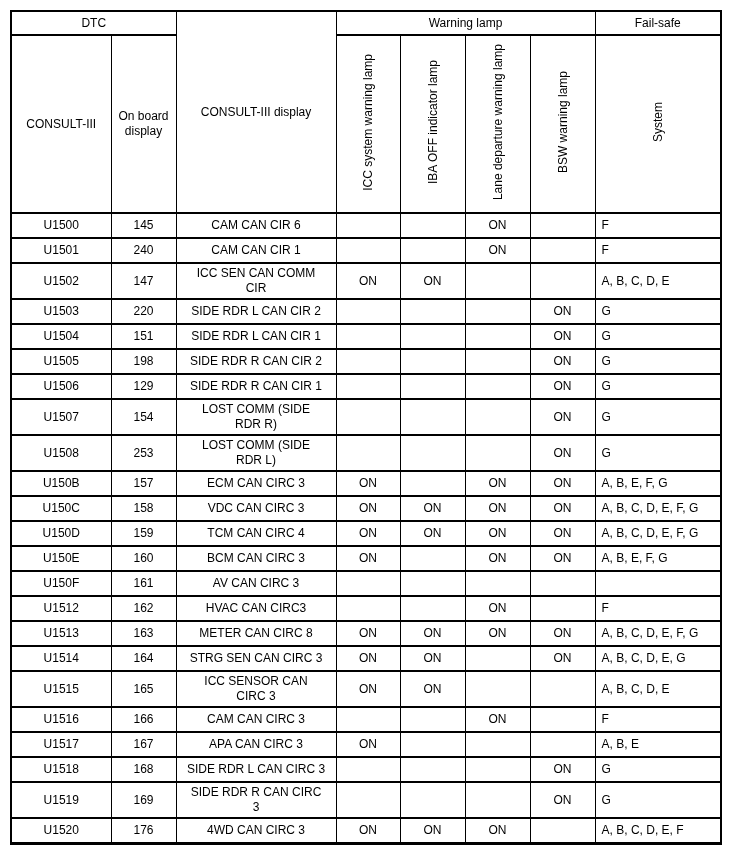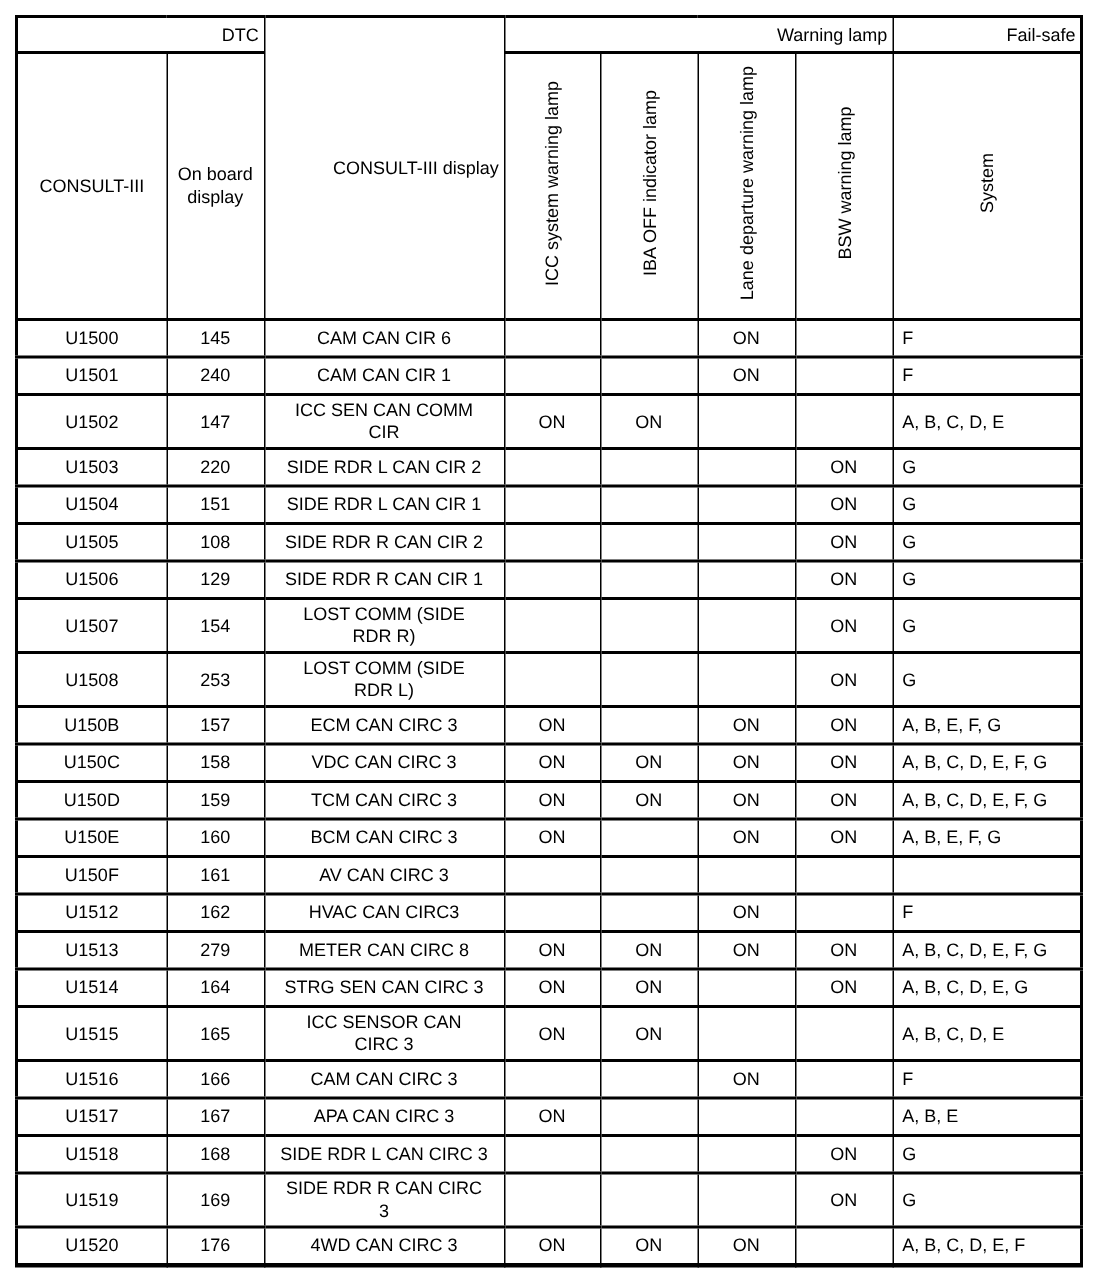--- a/index.html
+++ b/index.html
@@ -26,21 +26,21 @@
     border-top-width: 2px;
     border-bottom-width: 2px;
     font-size: 12px;
     font-weight: normal;
     text-align: center;
     vertical-align: middle;
     padding: 2px 3px;
     line-height: 15px;
     overflow: hidden;
   }
-  thead tr.group-row th { height: 18px; text-align: right; }
+  thead tr.group-row th { height: 18px; }
   thead tr.sub-row th  { height: 172px; }
   th.wrap, td { white-space: pre-line; }
   td { height: 19px; }
   td.col-system {
     text-align: left;
     padding-left: 6px;
   }
   .vert {
     writing-mode: vertical-rl;
     transform: rotate(180deg);
@@ -130,21 +130,21 @@
           <td class="col-onboard">151</td>
           <td class="col-display">SIDE RDR L CAN CIR 1</td>
           <td class="col-icc"></td>
           <td class="col-iba"></td>
           <td class="col-lane"></td>
           <td class="col-bsw">ON</td>
           <td class="col-system">G</td>
         </tr>
         <tr>
           <td class="col-consult">U1505</td>
-          <td class="col-onboard">108</td>
+          <td class="col-onboard">198</td>
           <td class="col-display">SIDE RDR R CAN CIR 2</td>
           <td class="col-icc"></td>
           <td class="col-iba"></td>
           <td class="col-lane"></td>
           <td class="col-bsw">ON</td>
           <td class="col-system">G</td>
         </tr>
         <tr>
           <td class="col-consult">U1506</td>
           <td class="col-onboard">129</td>
@@ -193,21 +193,21 @@
           <td class="col-display">VDC CAN CIRC 3</td>
           <td class="col-icc">ON</td>
           <td class="col-iba">ON</td>
           <td class="col-lane">ON</td>
           <td class="col-bsw">ON</td>
           <td class="col-system">A, B, C, D, E, F, G</td>
         </tr>
         <tr>
           <td class="col-consult">U150D</td>
           <td class="col-onboard">159</td>
-          <td class="col-display">TCM CAN CIRC 3</td>
+          <td class="col-display">TCM CAN CIRC 4</td>
           <td class="col-icc">ON</td>
           <td class="col-iba">ON</td>
           <td class="col-lane">ON</td>
           <td class="col-bsw">ON</td>
           <td class="col-system">A, B, C, D, E, F, G</td>
         </tr>
         <tr>
           <td class="col-consult">U150E</td>
           <td class="col-onboard">160</td>
           <td class="col-display">BCM CAN CIRC 3</td>
@@ -232,21 +232,21 @@
           <td class="col-onboard">162</td>
           <td class="col-display">HVAC CAN CIRC3</td>
           <td class="col-icc"></td>
           <td class="col-iba"></td>
           <td class="col-lane">ON</td>
           <td class="col-bsw"></td>
           <td class="col-system">F</td>
         </tr>
         <tr>
           <td class="col-consult">U1513</td>
-          <td class="col-onboard">279</td>
+          <td class="col-onboard">163</td>
           <td class="col-display">METER CAN CIRC 8</td>
           <td class="col-icc">ON</td>
           <td class="col-iba">ON</td>
           <td class="col-lane">ON</td>
           <td class="col-bsw">ON</td>
           <td class="col-system">A, B, C, D, E, F, G</td>
         </tr>
         <tr>
           <td class="col-consult">U1514</td>
           <td class="col-onboard">164</td>

